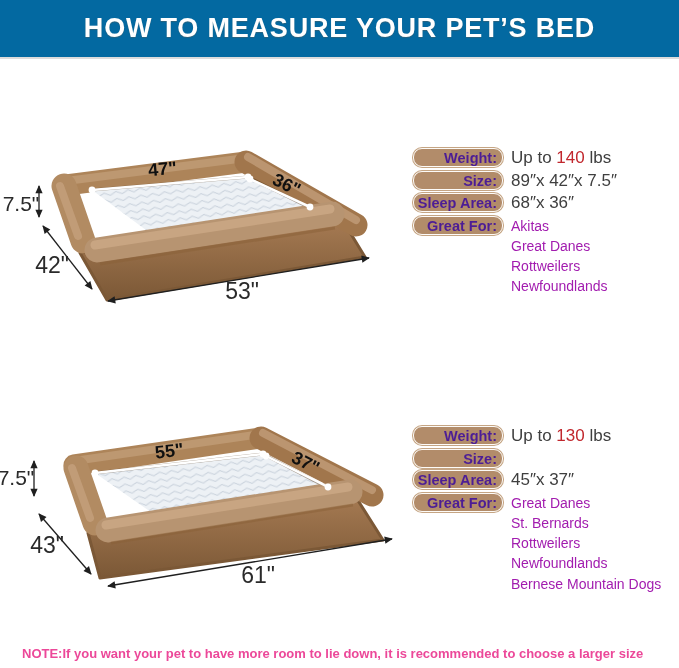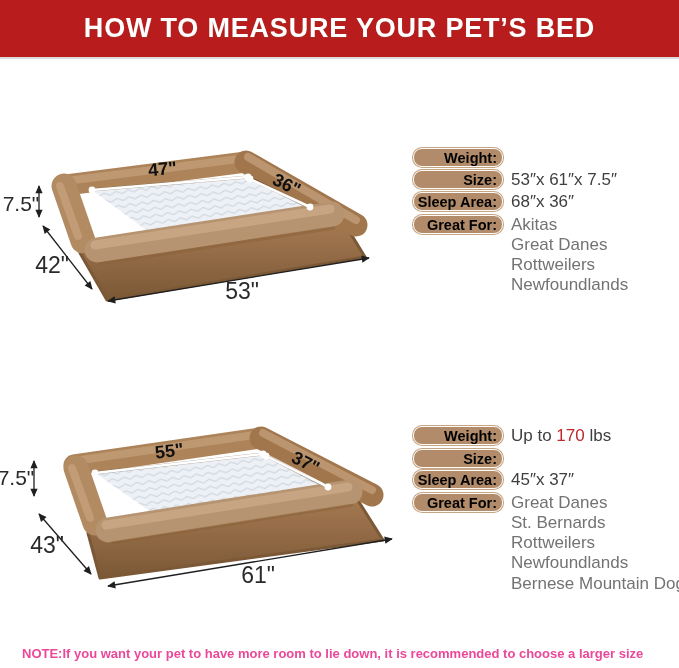--- a/index.html
+++ b/index.html
@@ -3,47 +3,47 @@
 <meta charset="utf-8">
 <style>
   html,body{margin:0;padding:0;}
   body{
     width:679px;height:668px;position:relative;overflow:hidden;
     background:#ffffff;
     font-family:"Liberation Sans", sans-serif;
   }
   .banner{
     position:absolute;left:0;top:0;width:679px;height:57px;
-    background:#b91c1c;border-bottom:2px solid #dcdcdc;
+    background:#0369a1;border-bottom:2px solid #dcdcdc;
     display:flex;align-items:center;justify-content:center;
   }
   .banner h1{
     margin:0;color:#ffffff;font-size:27px;font-weight:bold;letter-spacing:.8px;
     text-shadow:0 1px 1px rgba(120,90,60,.35);
   }
   svg.bed{position:absolute;left:0;}
   #bed1{top:78px;}
   #bed2{top:393px;}
   .specs{position:absolute;width:266px;}
   #specs1{left:413px;top:148px;}
   #specs2{left:413px;top:426px;}
   .spec-row{display:flex;align-items:flex-start;margin-bottom:2.5px;}
   .pill{
     flex:0 0 auto;box-sizing:border-box;width:90px;height:19px;line-height:16px;
-    background:#b28c6a;color:#000000;font-weight:bold;font-size:14.5px;
+    background:#b28c6a;color:#4c1d95;font-weight:bold;font-size:14.5px;
     text-align:right;padding:1px 5px 2px 2px;border-radius:9px;
     border:1.5px solid #fdfbf8;box-shadow:0 0 0 1px #c5a584;
   }
   .spec-value{
     margin-left:8px;font-size:17px;color:#3f3f3f;line-height:20px;padding-top:0;
     white-space:nowrap;
   }
   .spec-value .red{color:#c1272d;}
   .breeds{margin-left:8px;}
-  .breed{font-size:17px;color:#737373;line-height:20.3px;white-space:nowrap;}
+  .breed{font-size:14px;color:#a21caf;line-height:20.3px;white-space:nowrap;}
   .note{
     position:absolute;left:22px;top:646px;width:650px;
     font-size:13px;font-weight:bold;color:#ec4899;white-space:nowrap;
   }
   .meas-num{font-size:23px;fill:#2a2a2a;}
   .meas-num-sm{font-size:21px;fill:#2a2a2a;}
   .inner-num{font-size:18px;font-weight:bold;fill:#101010;}
 </style>
 </head>
 <body>
@@ -123,24 +123,25 @@
 
   <g>
     <line x1="108" y1="223" x2="369" y2="180" stroke="#1f1f1f" stroke-width="1.3" marker-start="url(#ah1)" marker-end="url(#ah1)"></line>
   </g>
   <text class="meas-num" x="242" y="221" text-anchor="middle">53"</text>
 </svg>
 
 <div id="specs1" class="specs">
   <div class="spec-row">
     <span class="pill">Weight:</span>
+    <span class="spec-value"><span>Up to </span><span class="red">140</span><span> lbs</span></span>
   </div>
   <div class="spec-row">
     <span class="pill">Size:</span>
-    <span class="spec-value">53″x 61″x 7.5″</span>
+    <span class="spec-value">89″x 42″x 7.5″</span>
   </div>
   <div class="spec-row">
     <span class="pill">Sleep Area:</span>
     <span class="spec-value">68″x 36″</span>
   </div>
   <div class="spec-row">
     <span class="pill">Great For:</span>
     <div class="breeds">
       <div class="breed">Akitas</div>
       <div class="breed">Great Danes</div>
@@ -221,21 +222,21 @@
 
   <g>
     <line x1="108" y1="193" x2="392" y2="146" stroke="#1f1f1f" stroke-width="1.3" marker-start="url(#ah2)" marker-end="url(#ah2)"></line>
   </g>
   <text class="meas-num" x="258" y="190" text-anchor="middle">61"</text>
 </svg>
 
 <div id="specs2" class="specs">
   <div class="spec-row">
     <span class="pill">Weight:</span>
-    <span class="spec-value"><span>Up to </span><span class="red">170</span><span> lbs</span></span>
+    <span class="spec-value"><span>Up to </span><span class="red">130</span><span> lbs</span></span>
   </div>
   <div class="spec-row">
     <span class="pill">Size:</span>
   </div>
   <div class="spec-row">
     <span class="pill">Sleep Area:</span>
     <span class="spec-value">45″x 37″</span>
   </div>
   <div class="spec-row">
     <span class="pill">Great For:</span>

